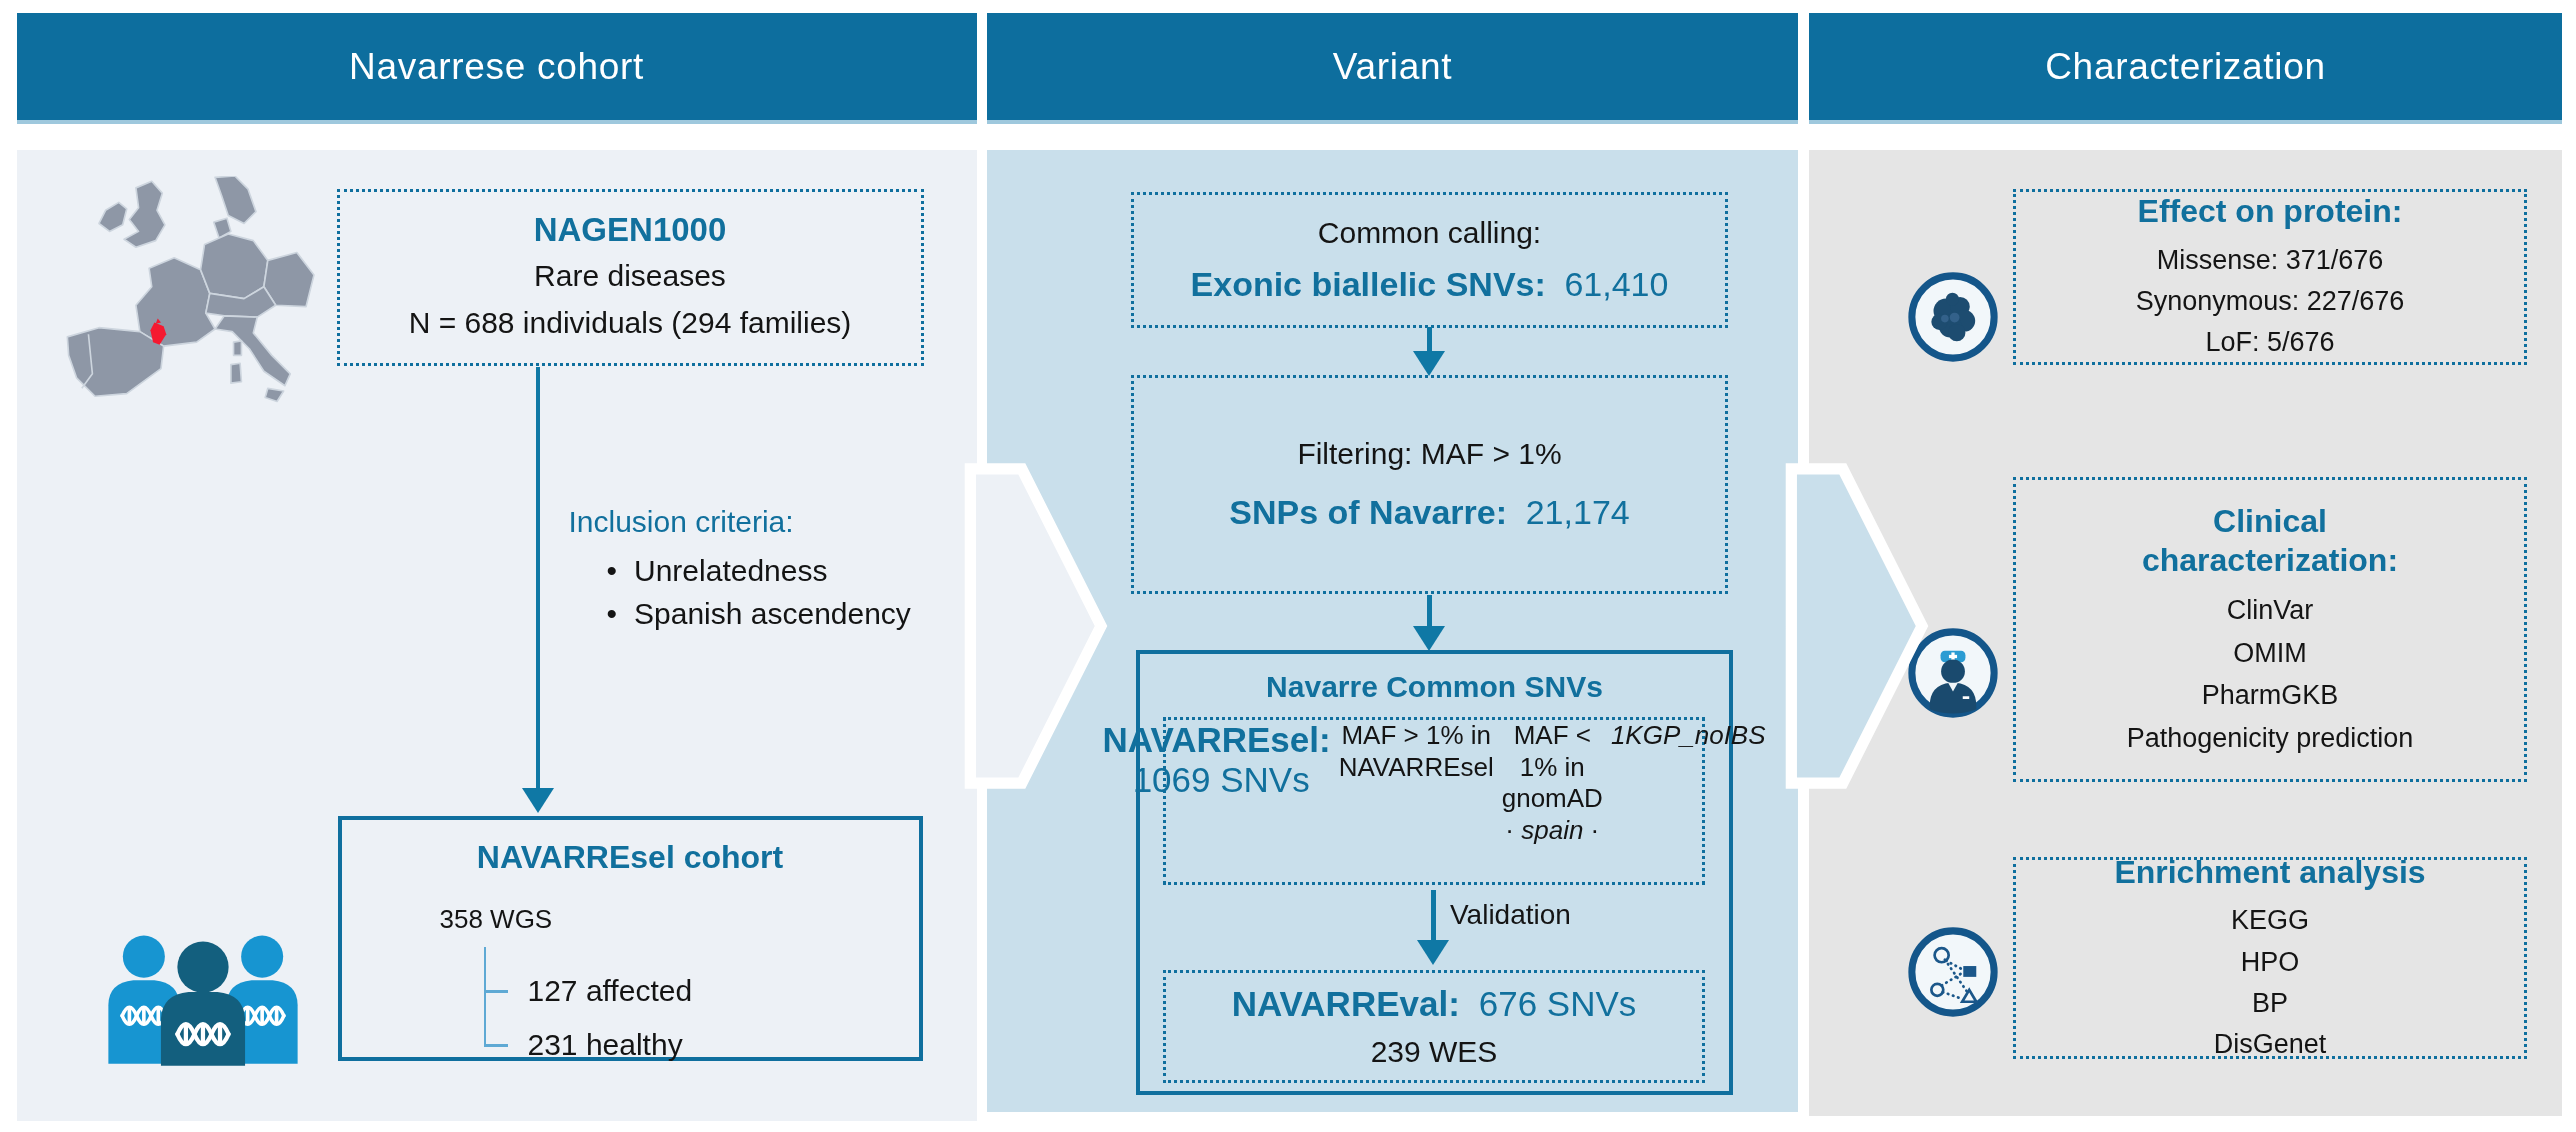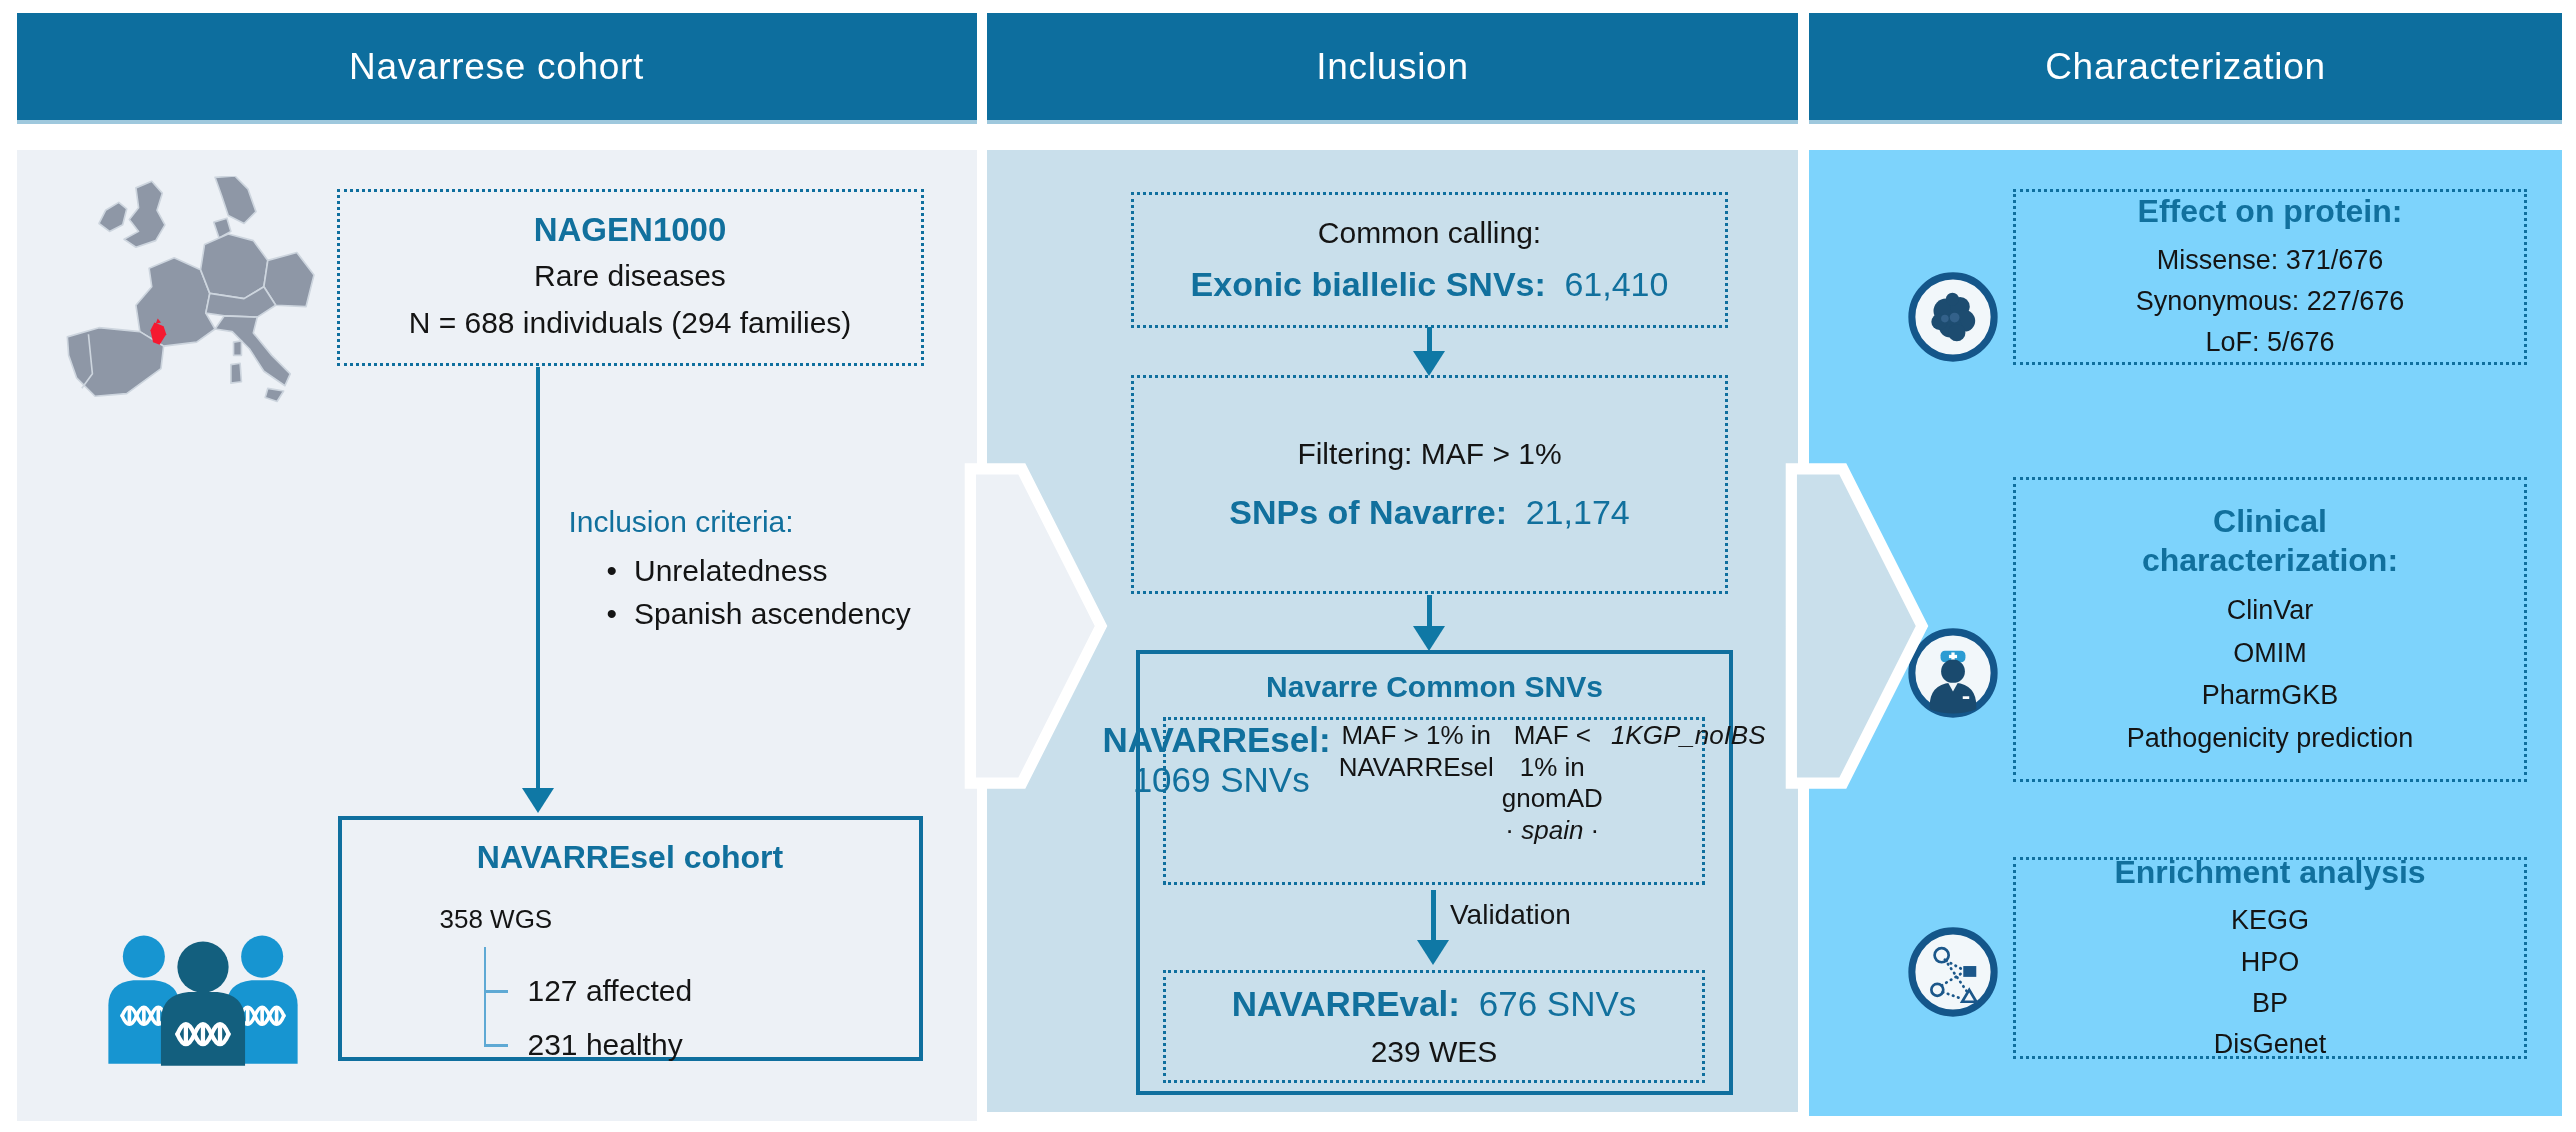--- a/index.html
+++ b/index.html
@@ -14,21 +14,21 @@
     display:flex;align-items:center;justify-content:center;
     color:#ffffff;font-size:37px;font-weight:500;letter-spacing:0.7px;
   }
   .phead.h-left{left:16.5px;width:960px;}
   .phead.h-mid{left:987px;width:811px;}
   .phead.h-right{left:1809px;width:753px;}
   
   .pbody{position:absolute;top:150px;}
   .pb-left{left:16.5px;width:960px;height:971px;background:#edf1f6;}
   .pb-mid{left:987px;width:811px;height:962px;background:#c9dfeb;}
-  .pb-right{left:1809px;width:753px;height:966px;background:#7dd3fc;}
+  .pb-right{left:1809px;width:753px;height:966px;background:#e5e5e5;}
   
   .dotted-box{position:absolute;border:3.3px dotted #0f6f9e;box-sizing:border-box;text-align:center;}
   .solid-box{position:absolute;border:4px solid #0f6f9e;box-sizing:border-box;text-align:center;}
   .teal{color:#11709d;}
   .teal-b{color:#11709d;font-weight:bold;}
   .blk{color:#141414;}
   
   .varrow{position:absolute;width:4.6px;background:#0f78a5;}
   .varrow::after{
     content:"";position:absolute;left:50%;bottom:-24px;transform:translateX(-50%);
@@ -89,21 +89,21 @@
 </style>
 </head>
 <body>
 
 <div class="canvas">
 
   <div class="phead h-left">
     <span>Navarrese cohort</span>
   </div>
   <div class="phead h-mid">
-    <span>Inclusion</span>
+    <span>Variant</span>
   </div>
   <div class="phead h-right">
     <span>Characterization</span>
   </div>
 
   <div class="pbody pb-left">
 
     <div class="map-wrap">
       <svg width="264" height="244" viewBox="0 0 400 370">
         <g fill="#8e97a6" stroke="#cdd5de" stroke-width="2.5" stroke-linejoin="round">

